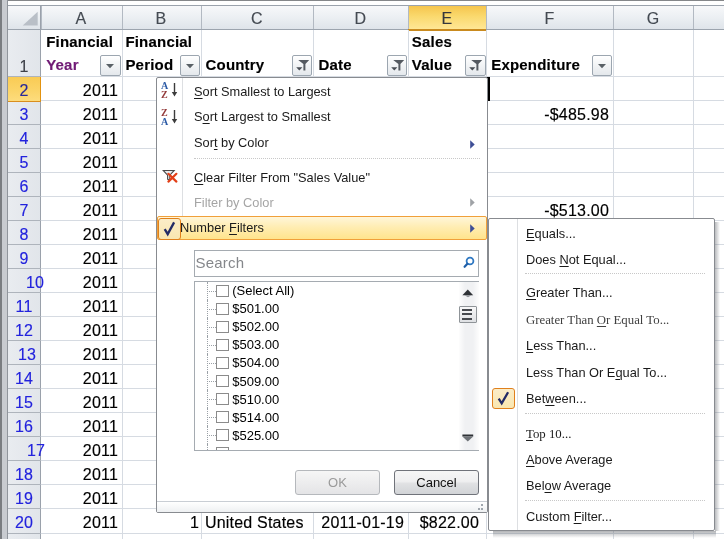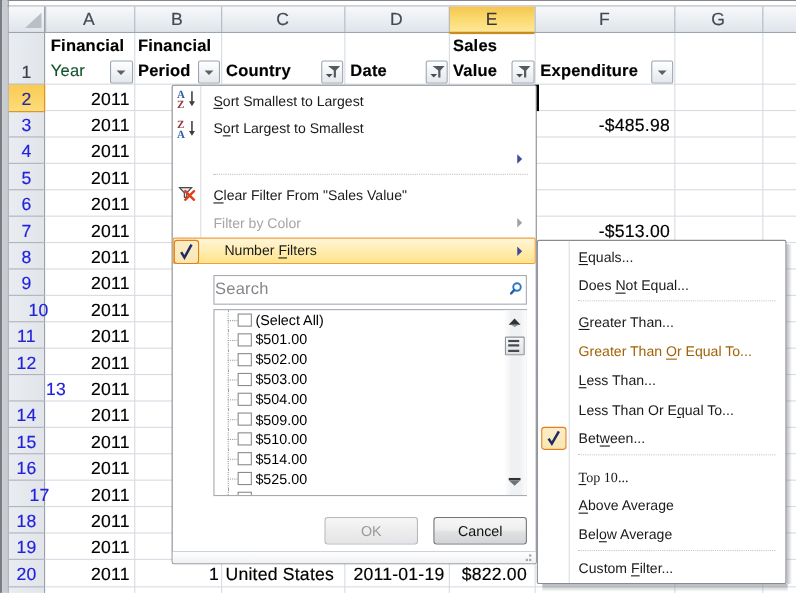--- a/index.html
+++ b/index.html
@@ -60,21 +60,21 @@
 <div style="position:absolute;left:7px;top:106.76px;font-family:'Liberation Sans',sans-serif;font-size:16px;font-weight:normal;color:#2222dd;line-height:1;letter-spacing:0.2px;-webkit-text-stroke:0.15px currentColor;white-space:nowrap;width:34px;text-align:center;">3</div>
 <div style="position:absolute;left:7px;top:130.76px;font-family:'Liberation Sans',sans-serif;font-size:16px;font-weight:normal;color:#2222dd;line-height:1;letter-spacing:0.2px;-webkit-text-stroke:0.15px currentColor;white-space:nowrap;width:34px;text-align:center;">4</div>
 <div style="position:absolute;left:7px;top:154.76px;font-family:'Liberation Sans',sans-serif;font-size:16px;font-weight:normal;color:#2222dd;line-height:1;letter-spacing:0.2px;-webkit-text-stroke:0.15px currentColor;white-space:nowrap;width:34px;text-align:center;">5</div>
 <div style="position:absolute;left:7px;top:178.76px;font-family:'Liberation Sans',sans-serif;font-size:16px;font-weight:normal;color:#2222dd;line-height:1;letter-spacing:0.2px;-webkit-text-stroke:0.15px currentColor;white-space:nowrap;width:34px;text-align:center;">6</div>
 <div style="position:absolute;left:7px;top:202.76px;font-family:'Liberation Sans',sans-serif;font-size:16px;font-weight:normal;color:#2222dd;line-height:1;letter-spacing:0.2px;-webkit-text-stroke:0.15px currentColor;white-space:nowrap;width:34px;text-align:center;">7</div>
 <div style="position:absolute;left:7px;top:226.76px;font-family:'Liberation Sans',sans-serif;font-size:16px;font-weight:normal;color:#2222dd;line-height:1;letter-spacing:0.2px;-webkit-text-stroke:0.15px currentColor;white-space:nowrap;width:34px;text-align:center;">8</div>
 <div style="position:absolute;left:7px;top:250.76px;font-family:'Liberation Sans',sans-serif;font-size:16px;font-weight:normal;color:#2222dd;line-height:1;letter-spacing:0.2px;-webkit-text-stroke:0.15px currentColor;white-space:nowrap;width:34px;text-align:center;">9</div>
 <div style="position:absolute;left:7px;top:274.76px;font-family:'Liberation Sans',sans-serif;font-size:16px;font-weight:normal;color:#2222dd;line-height:1;letter-spacing:0.2px;-webkit-text-stroke:0.15px currentColor;white-space:nowrap;width:56px;text-align:center;">10</div>
 <div style="position:absolute;left:7px;top:298.76px;font-family:'Liberation Sans',sans-serif;font-size:16px;font-weight:normal;color:#2222dd;line-height:1;letter-spacing:0.2px;-webkit-text-stroke:0.15px currentColor;white-space:nowrap;width:34px;text-align:center;">11</div>
 <div style="position:absolute;left:7px;top:322.76px;font-family:'Liberation Sans',sans-serif;font-size:16px;font-weight:normal;color:#2222dd;line-height:1;letter-spacing:0.2px;-webkit-text-stroke:0.15px currentColor;white-space:nowrap;width:34px;text-align:center;">12</div>
-<div style="position:absolute;left:2px;top:346.76px;font-family:'Liberation Sans',sans-serif;font-size:16px;font-weight:normal;color:#2222dd;line-height:1;letter-spacing:0.2px;-webkit-text-stroke:0.15px currentColor;white-space:nowrap;width:58px;text-align:right;">13</div>
+<div style="position:absolute;left:18px;top:346.76px;font-family:'Liberation Sans',sans-serif;font-size:16px;font-weight:normal;color:#2222dd;line-height:1;letter-spacing:0.2px;-webkit-text-stroke:0.15px currentColor;white-space:nowrap;width:58px;text-align:left;">13</div>
 <div style="position:absolute;left:7px;top:370.76px;font-family:'Liberation Sans',sans-serif;font-size:16px;font-weight:normal;color:#2222dd;line-height:1;letter-spacing:0.2px;-webkit-text-stroke:0.15px currentColor;white-space:nowrap;width:34px;text-align:center;">14</div>
 <div style="position:absolute;left:7px;top:394.76px;font-family:'Liberation Sans',sans-serif;font-size:16px;font-weight:normal;color:#2222dd;line-height:1;letter-spacing:0.2px;-webkit-text-stroke:0.15px currentColor;white-space:nowrap;width:34px;text-align:center;">15</div>
 <div style="position:absolute;left:7px;top:418.76px;font-family:'Liberation Sans',sans-serif;font-size:16px;font-weight:normal;color:#2222dd;line-height:1;letter-spacing:0.2px;-webkit-text-stroke:0.15px currentColor;white-space:nowrap;width:34px;text-align:center;">16</div>
 <div style="position:absolute;left:7px;top:442.76px;font-family:'Liberation Sans',sans-serif;font-size:16px;font-weight:normal;color:#2222dd;line-height:1;letter-spacing:0.2px;-webkit-text-stroke:0.15px currentColor;white-space:nowrap;width:58px;text-align:center;">17</div>
 <div style="position:absolute;left:7px;top:466.76px;font-family:'Liberation Sans',sans-serif;font-size:16px;font-weight:normal;color:#2222dd;line-height:1;letter-spacing:0.2px;-webkit-text-stroke:0.15px currentColor;white-space:nowrap;width:34px;text-align:center;">18</div>
 <div style="position:absolute;left:7px;top:490.76px;font-family:'Liberation Sans',sans-serif;font-size:16px;font-weight:normal;color:#2222dd;line-height:1;letter-spacing:0.2px;-webkit-text-stroke:0.15px currentColor;white-space:nowrap;width:34px;text-align:center;">19</div>
 <div style="position:absolute;left:7px;top:514.76px;font-family:'Liberation Sans',sans-serif;font-size:16px;font-weight:normal;color:#2222dd;line-height:1;letter-spacing:0.2px;-webkit-text-stroke:0.15px currentColor;white-space:nowrap;width:34px;text-align:center;">20</div>
 <div style="position:absolute;left:121.5px;top:29.5px;width:1px;height:509.5px;background:#d6dbe2;"></div>
 <div style="position:absolute;left:201px;top:29.5px;width:1px;height:509.5px;background:#d6dbe2;"></div>
 <div style="position:absolute;left:313px;top:29.5px;width:1px;height:509.5px;background:#d6dbe2;"></div>
@@ -97,21 +97,21 @@
 <div style="position:absolute;left:41px;top:340.0px;width:683px;height:1px;background:#d6dbe2;"></div>
 <div style="position:absolute;left:41px;top:364.0px;width:683px;height:1px;background:#d6dbe2;"></div>
 <div style="position:absolute;left:41px;top:388.0px;width:683px;height:1px;background:#d6dbe2;"></div>
 <div style="position:absolute;left:41px;top:412.0px;width:683px;height:1px;background:#d6dbe2;"></div>
 <div style="position:absolute;left:41px;top:436.0px;width:683px;height:1px;background:#d6dbe2;"></div>
 <div style="position:absolute;left:41px;top:460.0px;width:683px;height:1px;background:#d6dbe2;"></div>
 <div style="position:absolute;left:41px;top:484.0px;width:683px;height:1px;background:#d6dbe2;"></div>
 <div style="position:absolute;left:41px;top:508.0px;width:683px;height:1px;background:#d6dbe2;"></div>
 <div style="position:absolute;left:41px;top:532.5px;width:683px;height:1px;background:#d6dbe2;"></div>
 <div style="position:absolute;left:46.2px;top:33.90px;font-family:'Liberation Sans',sans-serif;font-size:15px;font-weight:bold;color:#000;line-height:1;letter-spacing:0.2px;-webkit-text-stroke:0.15px currentColor;white-space:nowrap;">Financial</div>
-<div style="position:absolute;left:46.2px;top:56.50px;font-family:'Liberation Sans',sans-serif;font-size:15px;font-weight:normal;color:#14532d;line-height:1;letter-spacing:0.2px;-webkit-text-stroke:0.15px currentColor;white-space:nowrap;text-align:right;">Year</div>
+<div style="position:absolute;left:46.2px;top:56.50px;font-family:'Liberation Sans',sans-serif;font-size:15px;font-weight:bold;color:#701a75;line-height:1;letter-spacing:0.2px;-webkit-text-stroke:0.15px currentColor;white-space:nowrap;text-align:right;">Year</div>
 <div style="position:absolute;left:125.4px;top:33.90px;font-family:'Liberation Sans',sans-serif;font-size:15px;font-weight:bold;color:#000;line-height:1;letter-spacing:0.2px;-webkit-text-stroke:0.15px currentColor;white-space:nowrap;">Financial</div>
 <div style="position:absolute;left:125.4px;top:56.50px;font-family:'Liberation Sans',sans-serif;font-size:15px;font-weight:bold;color:#000;line-height:1;letter-spacing:0.2px;-webkit-text-stroke:0.15px currentColor;white-space:nowrap;">Period</div>
 <div style="position:absolute;left:205.5px;top:56.50px;font-family:'Liberation Sans',sans-serif;font-size:15px;font-weight:bold;color:#000;line-height:1;letter-spacing:0.2px;-webkit-text-stroke:0.15px currentColor;white-space:nowrap;">Country</div>
 <div style="position:absolute;left:318.5px;top:56.50px;font-family:'Liberation Sans',sans-serif;font-size:15px;font-weight:bold;color:#000;line-height:1;letter-spacing:0.2px;-webkit-text-stroke:0.15px currentColor;white-space:nowrap;">Date</div>
 <div style="position:absolute;left:411.8px;top:33.90px;font-family:'Liberation Sans',sans-serif;font-size:15px;font-weight:bold;color:#000;line-height:1;letter-spacing:0.2px;-webkit-text-stroke:0.15px currentColor;white-space:nowrap;">Sales</div>
 <div style="position:absolute;left:411.8px;top:56.50px;font-family:'Liberation Sans',sans-serif;font-size:15px;font-weight:bold;color:#000;line-height:1;letter-spacing:0.2px;-webkit-text-stroke:0.15px currentColor;white-space:nowrap;">Value</div>
 <div style="position:absolute;left:491.2px;top:56.50px;font-family:'Liberation Sans',sans-serif;font-size:15px;font-weight:bold;color:#000;line-height:1;letter-spacing:0.2px;-webkit-text-stroke:0.15px currentColor;white-space:nowrap;">Expenditure</div>
 <div style="position:absolute;left:100px;top:55px;width:20.5px;height:20.5px;background:linear-gradient(180deg,#ffffff 0%,#f0f2f4 55%,#e4e8ec 100%);border:1px solid #9ca6b0;border-radius:2px;box-sizing:border-box;"><svg width="18" height="18">
         <polygon points="5,8 13,8 9,12.2" fill="#596066"></polygon>
       </svg></div>
@@ -156,20 +156,21 @@
 <div style="position:absolute;right:115px;top:202.76px;font-family:'Liberation Sans',sans-serif;font-size:16px;font-weight:normal;color:#000;line-height:1;letter-spacing:0.2px;-webkit-text-stroke:0.15px currentColor;white-space:nowrap;">-$513.00</div>
 <div style="position:absolute;right:525px;top:514.76px;font-family:'Liberation Sans',sans-serif;font-size:16px;font-weight:normal;color:#000;line-height:1;letter-spacing:0.2px;-webkit-text-stroke:0.15px currentColor;white-space:nowrap;">1</div>
 <div style="position:absolute;left:205px;top:514.76px;font-family:'Liberation Sans',sans-serif;font-size:16px;font-weight:normal;color:#000;line-height:1;letter-spacing:0.2px;-webkit-text-stroke:0.15px currentColor;white-space:nowrap;">United States</div>
 <div style="position:absolute;right:320px;top:514.76px;font-family:'Liberation Sans',sans-serif;font-size:16px;font-weight:normal;color:#000;line-height:1;letter-spacing:0.2px;-webkit-text-stroke:0.15px currentColor;white-space:nowrap;">2011-01-19</div>
 <div style="position:absolute;right:245px;top:514.76px;font-family:'Liberation Sans',sans-serif;font-size:16px;font-weight:normal;color:#000;line-height:1;letter-spacing:0.2px;-webkit-text-stroke:0.15px currentColor;white-space:nowrap;">$822.00</div>
 <div style="position:absolute;left:485.5px;top:76.5px;width:4px;height:24.5px;background:#000;"></div>
 <div style="position:absolute;left:155.5px;top:76.5px;width:332px;height:436px;background:#ffffff;border:1px solid #888b90;border-radius:2px;box-sizing:border-box;"></div>
 <div style="position:absolute;left:181.8px;top:77.5px;width:1px;height:138.5px;background:#dddfe2;"></div>
 <div style="position:absolute;left:194px;top:103.5px;height:26px;font-family:'Liberation Sans',sans-serif;font-size:12.8px;line-height:26px;color:#1a1a1a;white-space:nowrap;">S<u>o</u>rt Largest to Smallest</div>
 <div style="position:absolute;left:194px;top:78.5px;height:26px;font-family:'Liberation Sans',sans-serif;font-size:12.8px;line-height:26px;color:#1a1a1a;white-space:nowrap;"><u>S</u>ort Smallest to Largest</div>
+<div style="position:absolute;left:194px;top:130px;height:26px;font-family:'Liberation Sans',sans-serif;font-size:12.8px;line-height:26px;color:#1a1a1a;white-space:nowrap;">Sor<u>t</u> by Color</div>
 <div style="position:absolute;left:194px;top:157.8px;width:286px;height:0;border-top:1px dotted #c8c8c8;"></div>
 <div style="position:absolute;left:194px;top:165px;height:26px;font-family:'Liberation Sans',sans-serif;font-size:12.8px;line-height:26px;color:#1a1a1a;white-space:nowrap;"><u>C</u>lear Filter From "Sales Value"</div>
 <div style="position:absolute;left:194px;top:189.5px;height:26px;font-family:'Liberation Sans',sans-serif;font-size:12.8px;line-height:26px;color:#a5a5a5;white-space:nowrap;">Filter by Color</div>
 <svg style="position:absolute;left:160px;top:80px" width="20" height="19">
       <text x="1" y="9" font-family="Liberation Serif,serif" font-size="10" font-weight="bold" fill="#2b5aa5">A</text>
       <text x="1" y="18" font-family="Liberation Serif,serif" font-size="10" font-weight="bold" fill="#943a3a">Z</text>
       <line x1="14.5" y1="3" x2="14.5" y2="13" stroke="#3c3c3c" stroke-width="1.4"></line>
       <polygon points="11.8,12 17.2,12 14.5,16.5" fill="#3c3c3c"></polygon>
     </svg>
 <svg style="position:absolute;left:160px;top:107px" width="20" height="19">
@@ -182,21 +183,21 @@
       <polygon points="1.2,1.5 12.2,1.5 7.8,6.2 7.8,10.5 5.6,10.2 5.6,6.2" fill="#e8eaec" stroke="#4a4a4a" stroke-width="1.1"></polygon>
       <path d="M6.4,4.8 L14.4,12.6 M14.4,4.8 L6.4,12.6" stroke="#e23f17" stroke-width="2.2" stroke-linecap="round"></path>
     </svg>
 <svg style="position:absolute;left:470.0px;top:139.5px" width="5" height="9">
       <polygon points="0.2,0.2 4.7,4.5 0.2,8.8" fill="#3e4e96"></polygon>
     </svg>
 <svg style="position:absolute;left:470.0px;top:198.0px" width="5" height="9">
       <polygon points="0.2,0.2 4.7,4.5 0.2,8.8" fill="#9fa2a6"></polygon>
     </svg>
 <div style="position:absolute;left:156.5px;top:216px;width:330px;height:24px;border:1px solid #f0a03a;border-radius:2px;background:linear-gradient(180deg,#fff6d9 0%,#ffedb3 45%,#ffe48c 100%);box-sizing:border-box;"></div>
-<div style="position:absolute;left:204px;top:215px;height:26px;font-family:'Liberation Sans',sans-serif;font-size:12.8px;line-height:26px;color:#1a1a1a;white-space:nowrap;">Number <u>F</u>ilters</div>
+<div style="position:absolute;left:180px;top:215px;height:26px;font-family:'Liberation Sans',sans-serif;font-size:12.8px;line-height:26px;color:#1a1a1a;white-space:nowrap;">Number <u>F</u>ilters</div>
 <svg style="position:absolute;left:470.0px;top:223.5px" width="5" height="9">
       <polygon points="0.2,0.2 4.7,4.5 0.2,8.8" fill="#3e4e96"></polygon>
     </svg>
 <div style="position:absolute;left:158px;top:218px;width:23px;height:22px;border:1px solid #e0801c;border-radius:3px;background:linear-gradient(180deg,#fbedc8 0%,#f9e6b0 100%);box-sizing:border-box;"></div>
 <svg style="position:absolute;left:158px;top:218px" width="23" height="22">
       <path d="M6.7,11.2 L9.7,16.1 L16.1,4.4" fill="none" stroke="#232b66" stroke-width="2.3"></path>
     </svg>
 <div style="position:absolute;left:194px;top:250px;width:285px;height:26.5px;background:#fff;border:1px solid #a5abb1;box-sizing:border-box;"></div>
 <div style="position:absolute;left:195.5px;top:255.10px;font-family:'Liberation Sans',sans-serif;font-size:15px;font-weight:normal;color:#85878b;line-height:1;letter-spacing:0.2px;-webkit-text-stroke:0.15px currentColor;white-space:nowrap;-webkit-text-stroke:0 !important;">Search</div>
 <svg style="position:absolute;left:462px;top:254px" width="14" height="16">
@@ -266,21 +267,21 @@
 <div style="position:absolute;left:477.5px;top:507.5px;width:2px;height:2px;background:#9fa6ad;"></div>
 <div style="position:absolute;left:481px;top:504px;width:2px;height:2px;background:#9fa6ad;"></div>
 <div style="position:absolute;left:715px;top:222px;width:5px;height:309px;background:linear-gradient(90deg,rgba(100,104,110,0.45),rgba(100,104,110,0));"></div>
 <div style="position:absolute;left:493px;top:530.5px;width:223px;height:7.5px;background:linear-gradient(180deg,rgba(100,104,110,0.5),rgba(100,104,110,0));"></div>
 <div style="position:absolute;left:488px;top:217.5px;width:226.5px;height:313px;background:#ffffff;border:1px solid #888b90;border-radius:2px;box-sizing:border-box;"></div>
 <div style="position:absolute;left:517px;top:218.5px;width:1px;height:311px;background:#dddfe2;"></div>
 <div style="position:absolute;left:526px;top:220.5px;height:26px;font-family:'Liberation Sans',sans-serif;font-size:12.8px;line-height:26px;color:#1a1a1a;white-space:nowrap;"><u>E</u>quals...</div>
 <div style="position:absolute;left:526px;top:246.5px;height:26px;font-family:'Liberation Sans',sans-serif;font-size:12.8px;line-height:26px;color:#1a1a1a;white-space:nowrap;">Does <u>N</u>ot Equal...</div>
 <div style="position:absolute;left:525px;top:272.5px;width:180px;height:0;border-top:1px dotted #c8c8c8;"></div>
 <div style="position:absolute;left:526px;top:280px;height:26px;font-family:'Liberation Sans',sans-serif;font-size:12.8px;line-height:26px;color:#1a1a1a;white-space:nowrap;"><u>G</u>reater Than...</div>
-<div style="position:absolute;left:526px;top:306.5px;height:26px;font-family:Liberation Sans, sans-serif;font-size:12.8px;line-height:26px;color:#a16207;white-space:nowrap;">Greater Than <u>O</u>r Equal To...</div>
+<div style="position:absolute;left:526px;top:306.5px;height:26px;font-family:Liberation Serif, serif;font-size:12.8px;line-height:26px;color:#404040;white-space:nowrap;">Greater Than <u>O</u>r Equal To...</div>
 <div style="position:absolute;left:526px;top:333px;height:26px;font-family:'Liberation Sans',sans-serif;font-size:12.8px;line-height:26px;color:#1a1a1a;white-space:nowrap;"><u>L</u>ess Than...</div>
 <div style="position:absolute;left:526px;top:359.5px;height:26px;font-family:'Liberation Sans',sans-serif;font-size:12.8px;line-height:26px;color:#1a1a1a;white-space:nowrap;">Less Than Or E<u>q</u>ual To...</div>
 <div style="position:absolute;left:526px;top:385.5px;height:26px;font-family:'Liberation Sans',sans-serif;font-size:12.8px;line-height:26px;color:#1a1a1a;white-space:nowrap;">Bet<u>w</u>een...</div>
 <div style="position:absolute;left:525px;top:412.5px;width:180px;height:0;border-top:1px dotted #c8c8c8;"></div>
 <div style="position:absolute;left:526px;top:421px;height:26px;font-family:Liberation Serif, serif;font-size:12.8px;line-height:26px;color:#1a1a1a;white-space:nowrap;"><u>T</u>op 10...</div>
 <div style="position:absolute;left:526px;top:473px;height:26px;font-family:'Liberation Sans',sans-serif;font-size:12.8px;line-height:26px;color:#1a1a1a;white-space:nowrap;">Bel<u>o</u>w Average</div>
 <div style="position:absolute;left:526px;top:447px;height:26px;font-family:'Liberation Sans',sans-serif;font-size:12.8px;line-height:26px;color:#1a1a1a;white-space:nowrap;"><u>A</u>bove Average</div>
 <div style="position:absolute;left:525px;top:499.5px;width:180px;height:0;border-top:1px dotted #c8c8c8;"></div>
 <div style="position:absolute;left:526px;top:504px;height:26px;font-family:'Liberation Sans',sans-serif;font-size:12.8px;line-height:26px;color:#1a1a1a;white-space:nowrap;">Custom <u>F</u>ilter...</div>
 <div style="position:absolute;left:491.5px;top:387.5px;width:23px;height:21px;border:1px solid #e0801c;border-radius:3px;background:linear-gradient(180deg,#fbedc8 0%,#f9e6b0 100%);box-sizing:border-box;"></div>

